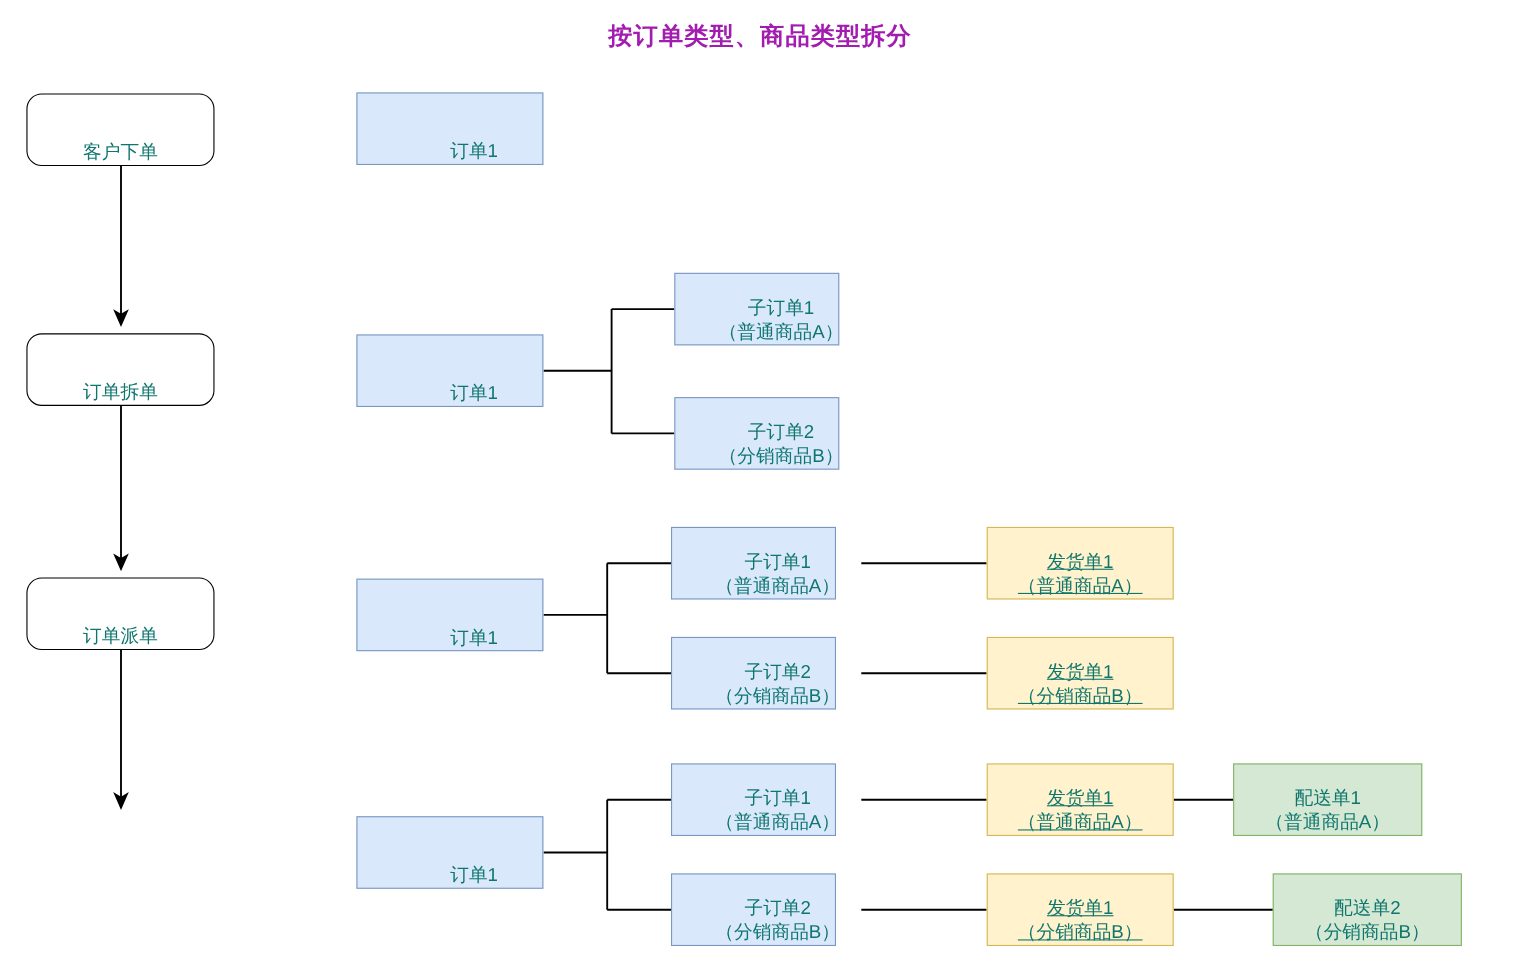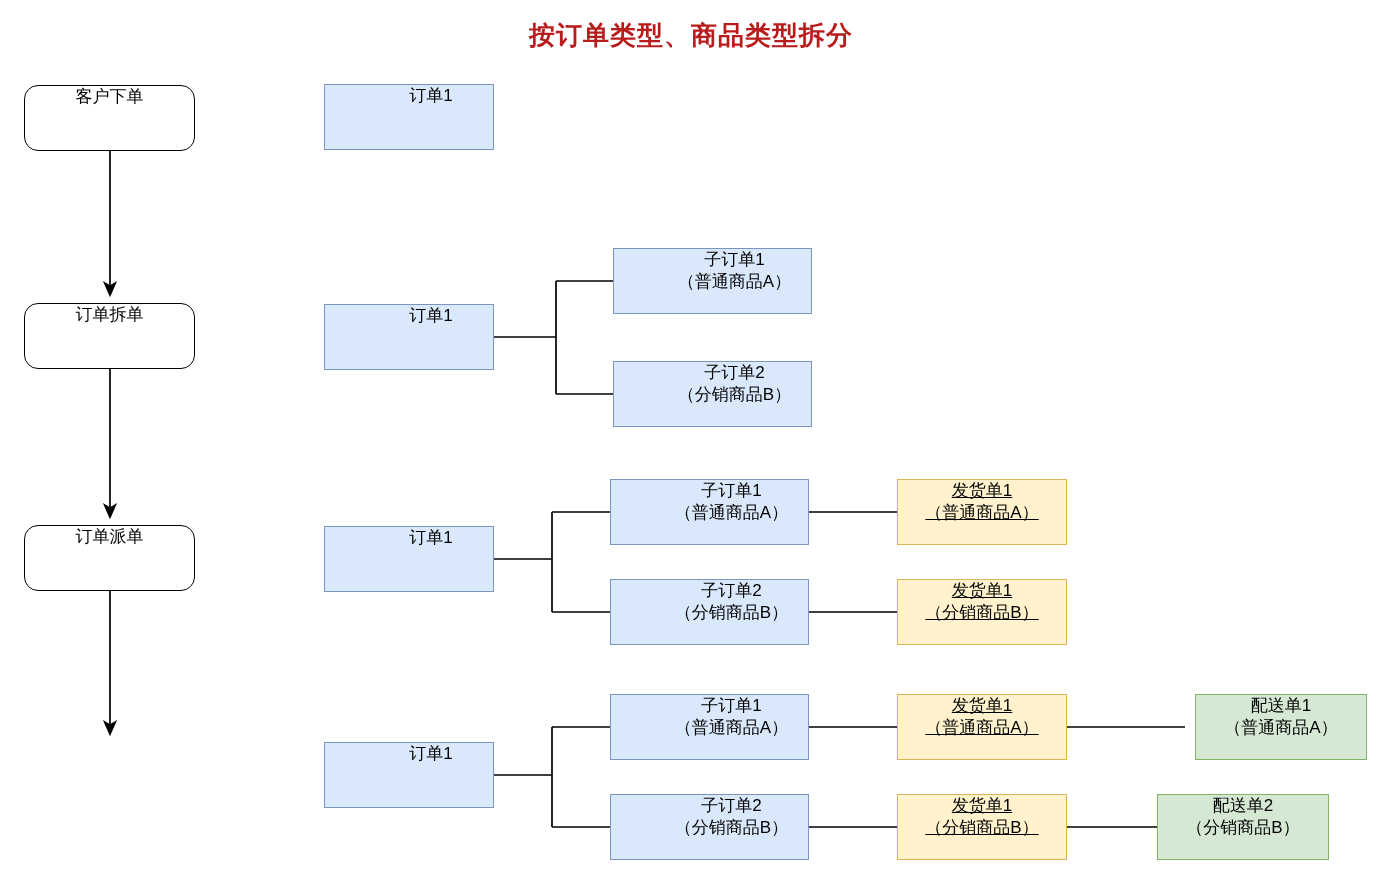--- a/index.html
+++ b/index.html
@@ -6,41 +6,41 @@
   .canvas{
     position:relative;
     width:1382px;height:884px;
     background:#ffffff;
     font-family:"Liberation Sans","DejaVu Sans",sans-serif;
     overflow:hidden;
   }
   .title{
     position:absolute;left:0;top:18px;width:100%;
     text-align:center;
-    font-size:26px;font-weight:700;color:#b91c1c;
+    font-size:22px;font-weight:700;color:#a21caf;
     letter-spacing:1px;
   }
   .wires{position:absolute;left:0;top:0;width:1382px;height:884px;}
   .node{
     position:absolute;
     box-sizing:border-box;
-    display:flex;flex-direction:column;align-items:center;justify-content:flex-start;
+    display:flex;flex-direction:column;align-items:center;justify-content:flex-end;
     text-align:center;
-    font-size:17px;color:#000000;
+    font-size:17px;color:#0f766e;
     line-height:22px;
   }
   .flow{
     width:171px;height:66px;
     background:#ffffff;border:1.7px solid #000000;border-radius:14px;
   }
   .blue{
     width:170px;height:66px;
     background:#dae8fc;border:1.5px solid #7b97c1;padding-left:44px;
   }
-  .wide{width:199px;}
+  .wide{width:150px;}
   .yellow{
     width:170px;height:66px;
     background:#fff2cc;border:1.5px solid #d6b656;text-decoration:underline;
   }
   .green{
     width:172px;height:66px;
     background:#d5e8d4;border:1.5px solid #82b366;
   }
   .l1,.l2{display:block;white-space:nowrap;}
 </style>
@@ -135,21 +135,21 @@
     <span class="l2">（分销商品B）</span>
   </div>
   <div class="node yellow" style="left:897px;top:694px">
     <span class="l1">发货单1</span>
     <span class="l2">（普通商品A）</span>
   </div>
   <div class="node yellow" style="left:897px;top:794px">
     <span class="l1">发货单1</span>
     <span class="l2">（分销商品B）</span>
   </div>
-  <div class="node green" style="left:1195px;top:694px">
+  <div class="node green" style="left:1121px;top:694px">
     <span class="l1">配送单1</span>
     <span class="l2">（普通商品A）</span>
   </div>
   <div class="node green" style="left:1157px;top:794px">
     <span class="l1">配送单2</span>
     <span class="l2">（分销商品B）</span>
   </div>
 
 </div>
 

